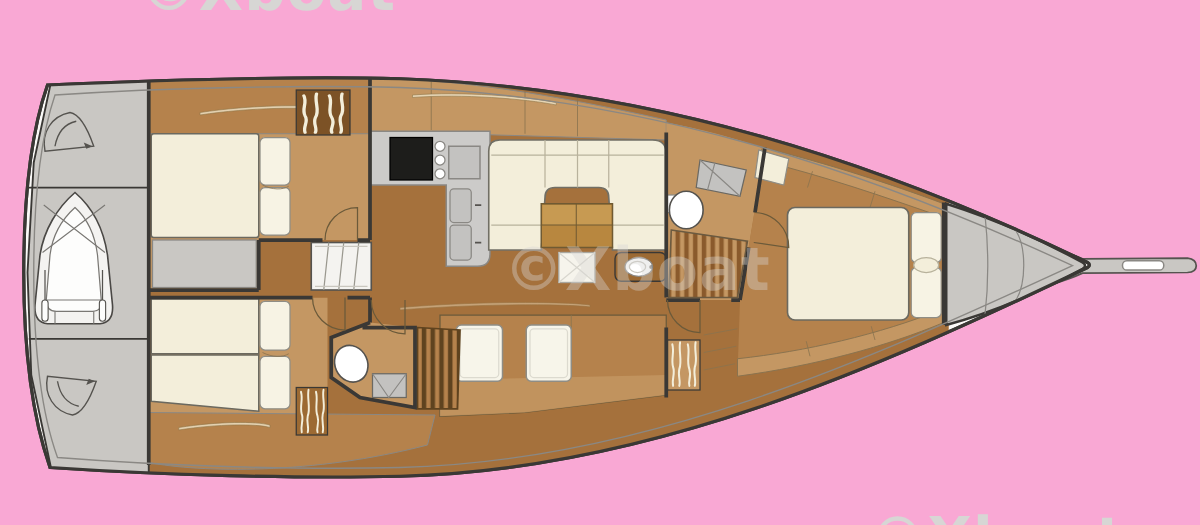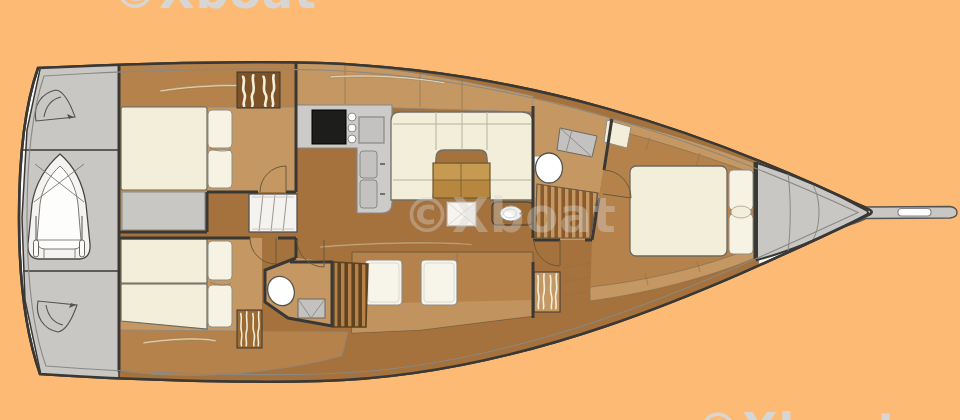--- a/index.html
+++ b/index.html
@@ -1,16 +1,16 @@
 <!DOCTYPE html>
 <html style="--outline: #3a3835; --line_soft: #8a8884; --deck_gray: #c9c7c3; --floor_brown: #a5713c; --floor_brown_light: #b5824c; --cabin_wood: #c49763; --wood_dark: #7c5226; --wood_mid: #9c6a33; --mattress: #f3eeda; --pillow: #f7f3e4; --cushion_white: #f7f5ea; --counter: #cccbc9; --appliance_gray: #c3c2c0; --cooktop: #1d1d1b; --fixture: #ffffff; --watermark_gray: #d7d6d4;"><head>
 <meta charset="utf-8">
 <style>
   html,body{margin:0;padding:0;background:#ffffff;}
-  .canvas{position:relative;width:960px;height:420px;background:#fdba74;overflow:hidden;font-family:"DejaVu Sans",sans-serif;}
+  .canvas{position:relative;width:960px;height:420px;background:#f9a8d4;overflow:hidden;font-family:"DejaVu Sans",sans-serif;}
   svg{display:block;}
   .wm{fill:var(--watermark_gray);font-family:"DejaVu Sans",sans-serif;font-weight:bold;letter-spacing:1px;}
   .wm-faint{fill:var(--watermark_gray);opacity:.38;font-family:"DejaVu Sans",sans-serif;font-weight:bold;letter-spacing:1px;}
   .f-deckgray{fill:var(--deck_gray);}
   .f-floor{fill:var(--floor_brown);}
   .f-floor2{fill:var(--floor_brown_light);}
   .f-tan{fill:var(--cabin_wood);}
   .f-mattress{fill:var(--mattress);}
   .f-pillow{fill:var(--pillow);}
   .f-cushion{fill:var(--cushion_white);}

